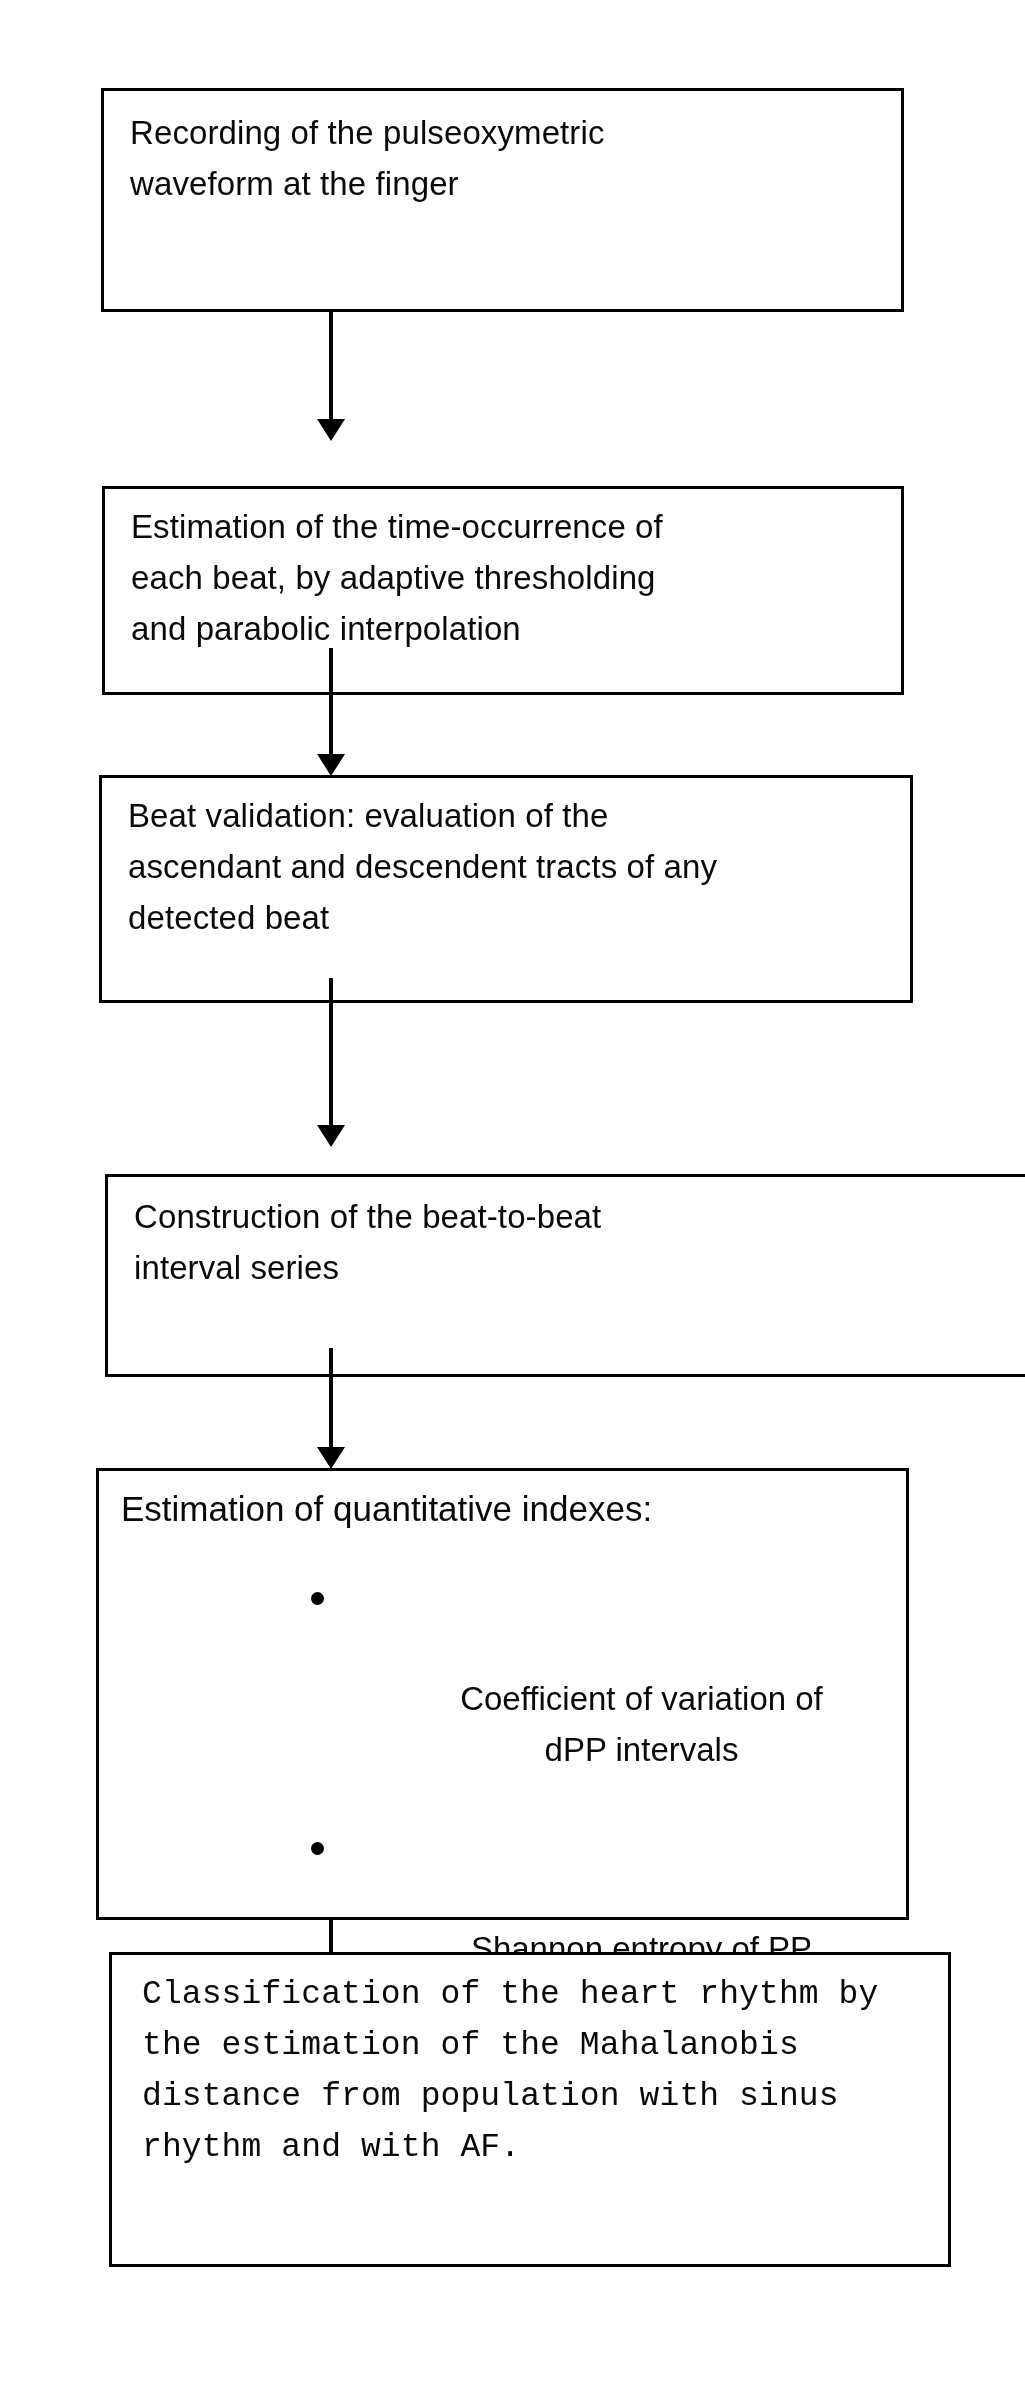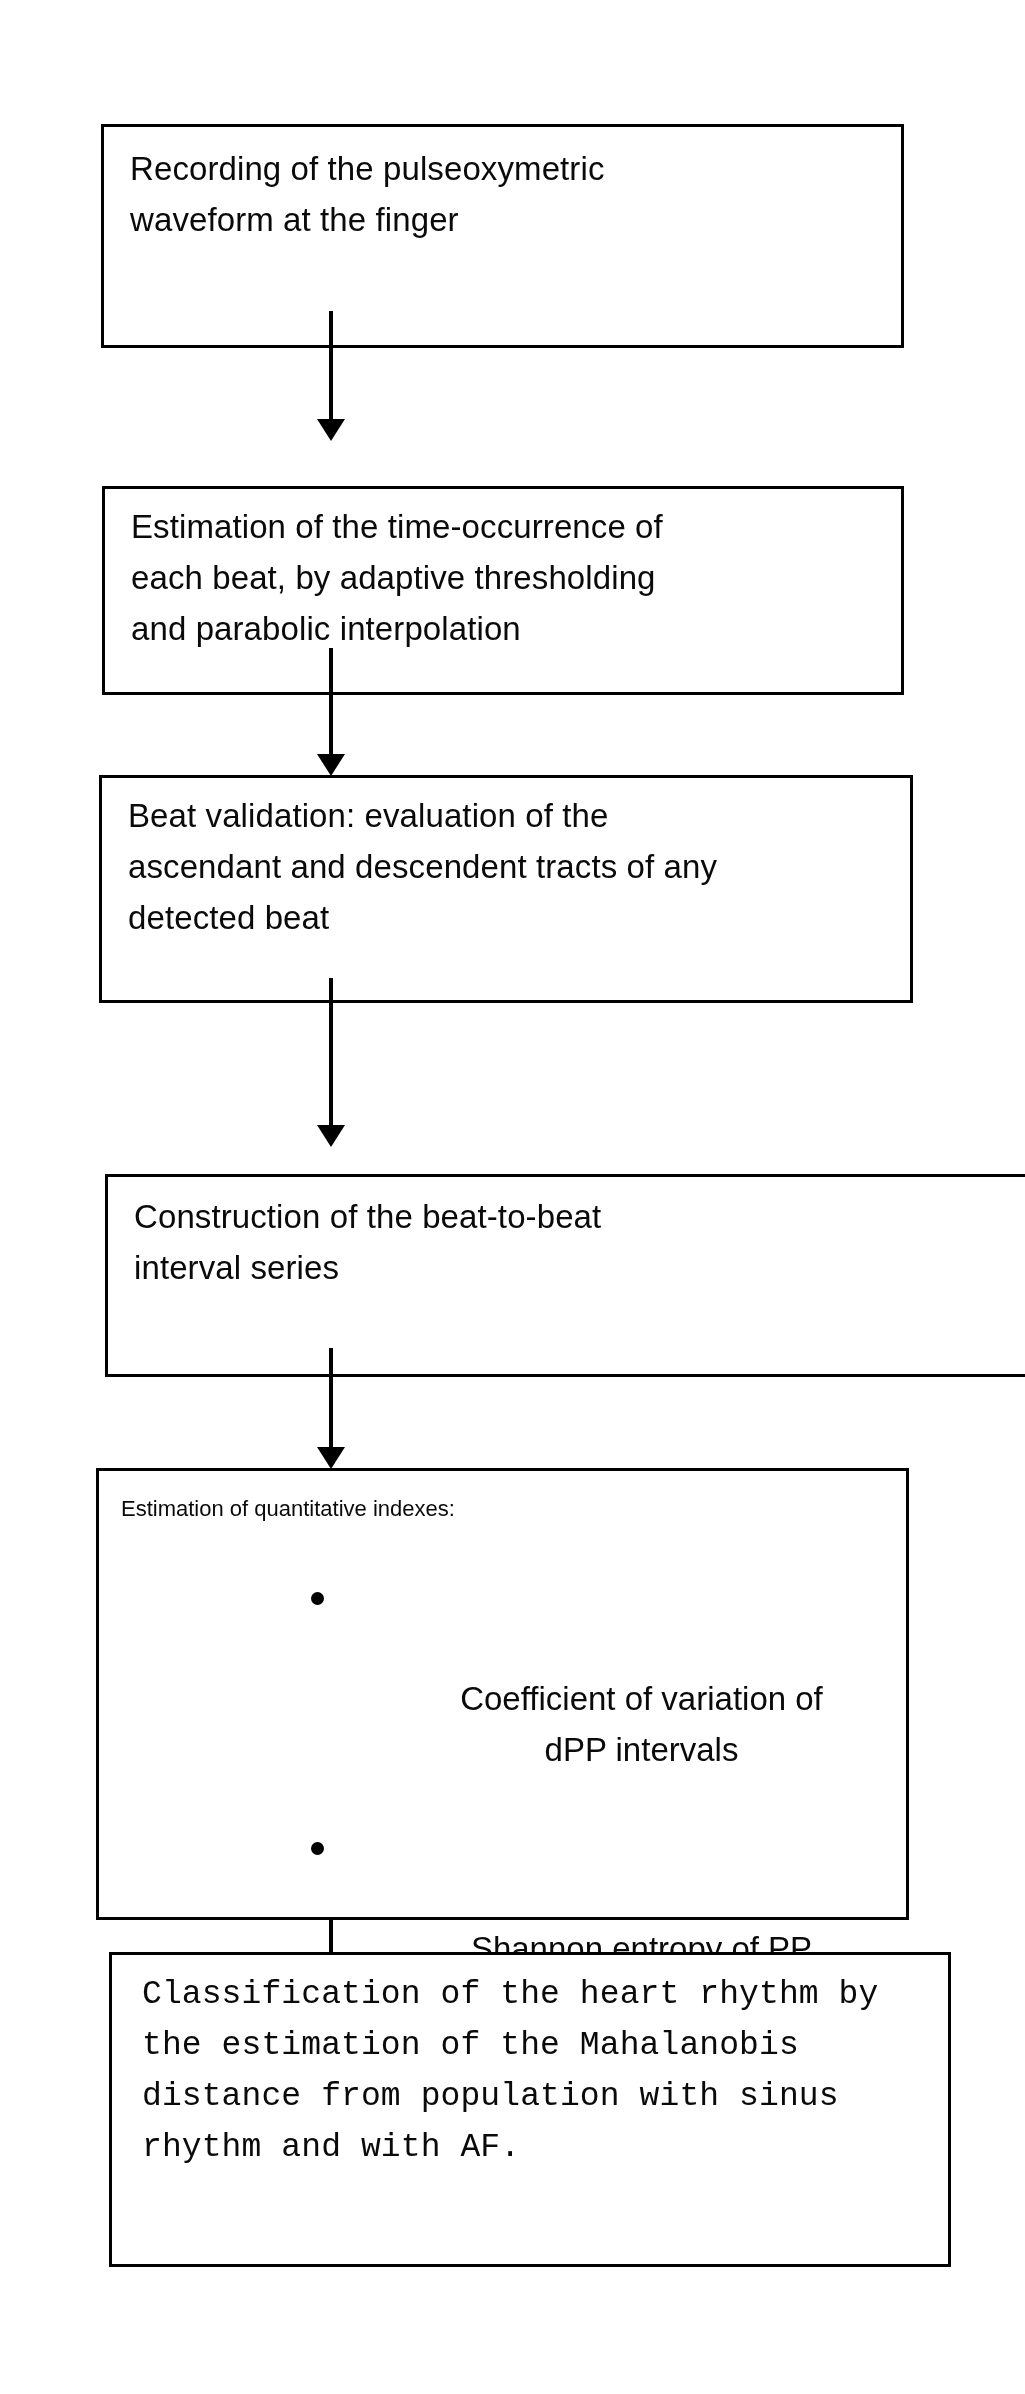--- a/index.html
+++ b/index.html
@@ -37,39 +37,39 @@
     right: 14px;
     top: 14px;
     font-size: 33px;
     line-height: 51px;
     letter-spacing: 0.1px;
     color: #0a0a0a;
     white-space: pre-line;
   }
 
   
-  #node-1 { left: 101px; top: 88px;  width: 803px; height: 224px; margin-top: 36px; }
+  #node-1 { left: 101px; top: 88px;  width: 803px; height: 224px; }
   #node-2 { left: 102px; top: 440px; width: 802px; height: 209px; margin-top: 46px; }
   #node-3 { left: 99px;  top: 775px; width: 814px; height: 228px; }
   #node-4 { left: 105px; top: 1146px; width: 942px; height: 203px; margin-top: 28px; }
   #node-5 { left: 96px;  top: 1468px; width: 813px; height: 452px; }
   #node-6 { left: 109px; top: 1952px; width: 842px; height: 315px; font-family: Liberation Mono, monospace; }
 
   #node-1 .node-text { top: 16px; }
   #node-2 .node-text { top: 12px; }
   #node-3 .node-text { top: 12px; }
   #node-4 .node-text { top: 14px; }
   #node-6 .node-text { top: 14px; left: 30px; }
 
   
   .list-header {
     position: absolute;
     left: 22px;
     top: 12px;
-    font-size: 22px;
+    font-size: 35px;
     line-height: 51px;
     color: #0a0a0a;
   }
   .bullet-list {
     position: absolute;
     left: 22px;
     top: 100px;
     right: 12px;
     text-align: center;
   }

